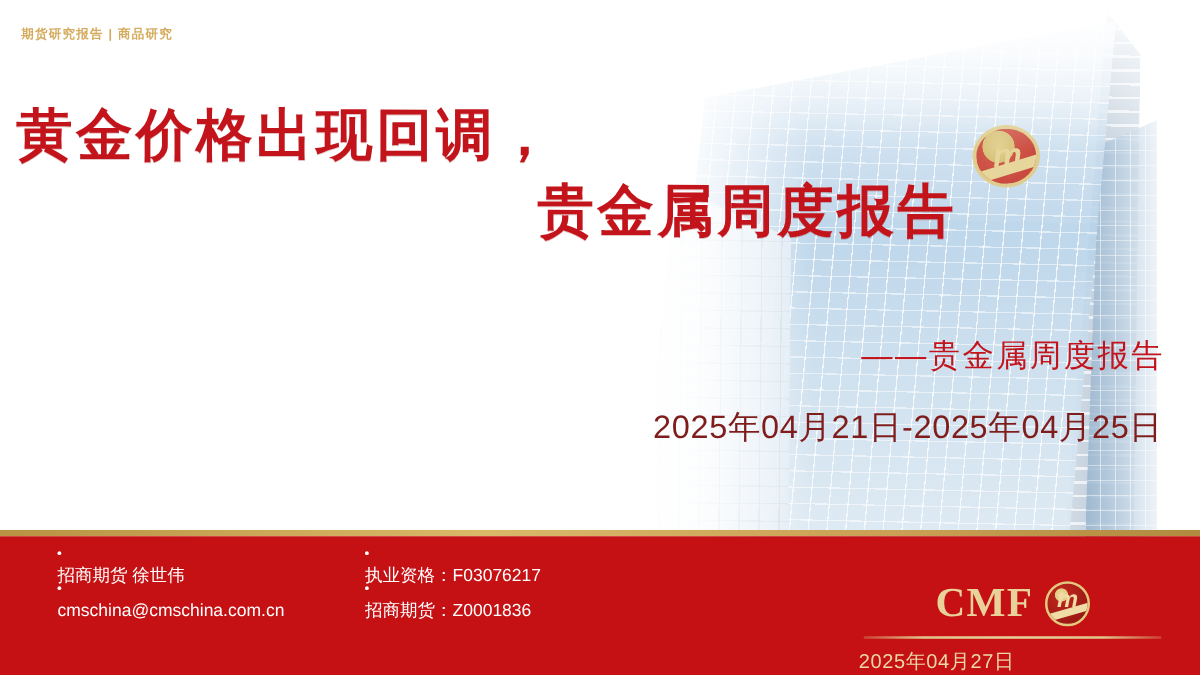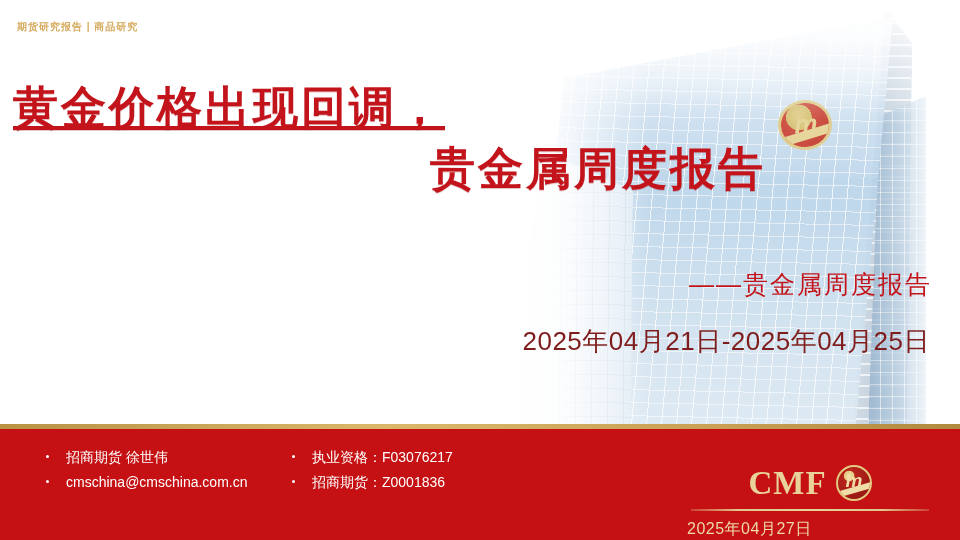--- a/index.html
+++ b/index.html
@@ -201,21 +201,21 @@
   }
   .title-line {
     font-size: 45px;
     font-weight: bold;
     color: #c4141b;
     letter-spacing: 3px;
     line-height: 1.35;
     white-space: nowrap;
     text-shadow: 0 1px 0 rgba(140,10,14,0.25);
   }
-  .title-line.l1 { padding-left: 13px; text-align: left; text-decoration: underline; }
+  .title-line.l1 { padding-left: 13px; text-align: left; }
   .title-line.l2 { padding-right: 24px; text-align: right; }
 
   
   .subtitle {
     position: absolute;
     right: 28px;
     top: 268px;
     font-size: 25px;
     color: #c4141b;
     letter-spacing: 2px;
@@ -250,21 +250,21 @@
     background: #c51113;
   }
   .contact-col {
     position: absolute;
     color: #ffffff;
     font-size: 14px;
     line-height: 25px;
   }
   .contact-col.c1 { left: 46px; top: 16px; }
   .contact-col.c2 { left: 292px; top: 16px; }
-  .contact-row { display: flex; align-items: baseline; white-space: nowrap; }
+  .contact-row { display: flex; align-items: baseline; white-space: nowrap; flex-direction: column; }
   .bullet {
     display: inline-block;
     width: 3px; height: 3px;
     border-radius: 50%;
     background: #ffffff;
     margin-right: 17px;
     position: relative;
     top: -4px;
     flex: none;
   }

